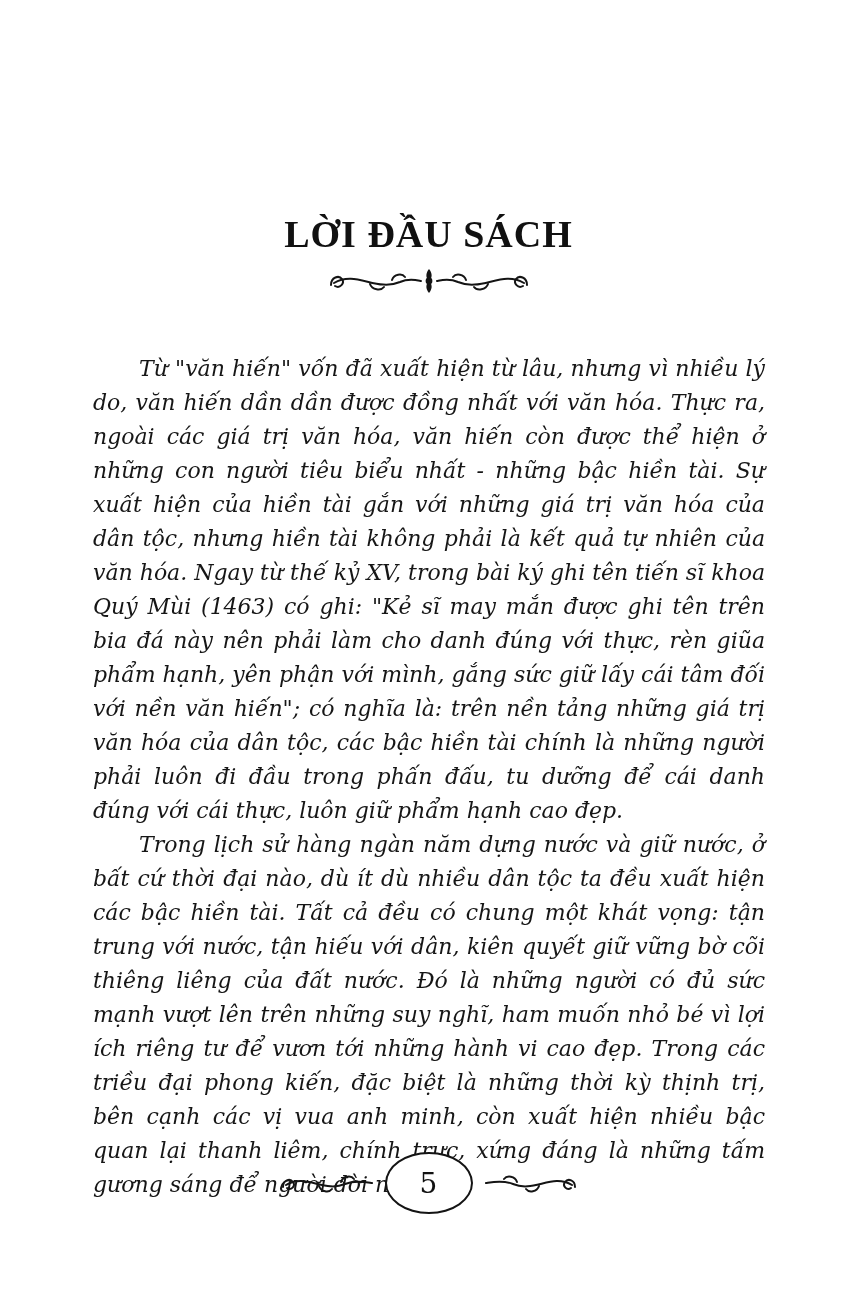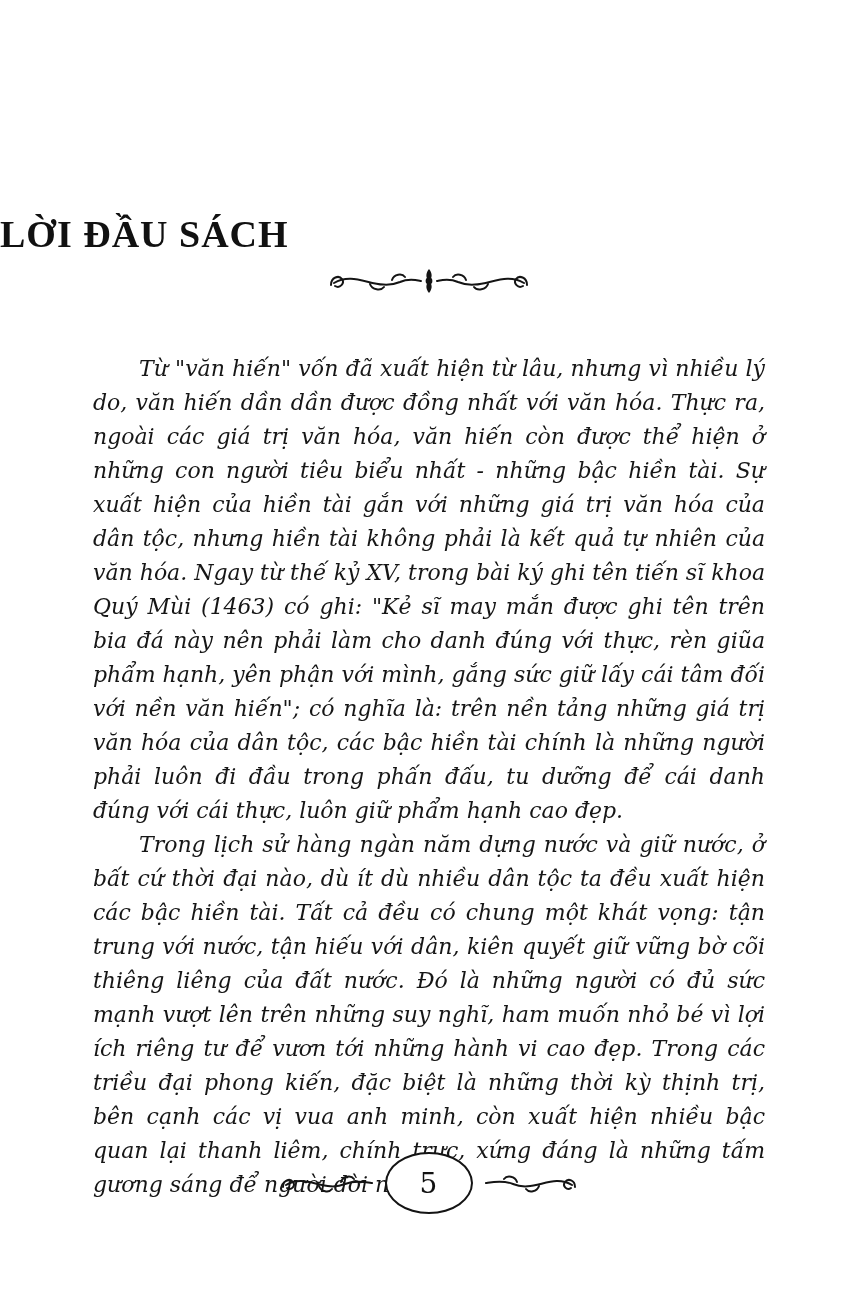--- a/index.html
+++ b/index.html
@@ -15,21 +15,21 @@
     overflow: hidden;
     font-family: "DejaVu Serif", serif;
     color: #1a1a1a;
   }
   .title {
     position: absolute;
     top: 212px;
     left: 0;
     right: 0;
     margin: 0;
-    text-align: left;
+    text-align: center;
     font-family: "Liberation Serif", "DejaVu Serif", serif;
     font-weight: bold;
     font-size: 38px;
     letter-spacing: 1px;
     color: #111111;
   }
   .top-orn {
     position: absolute;
     top: 264px;
     left: 0;

